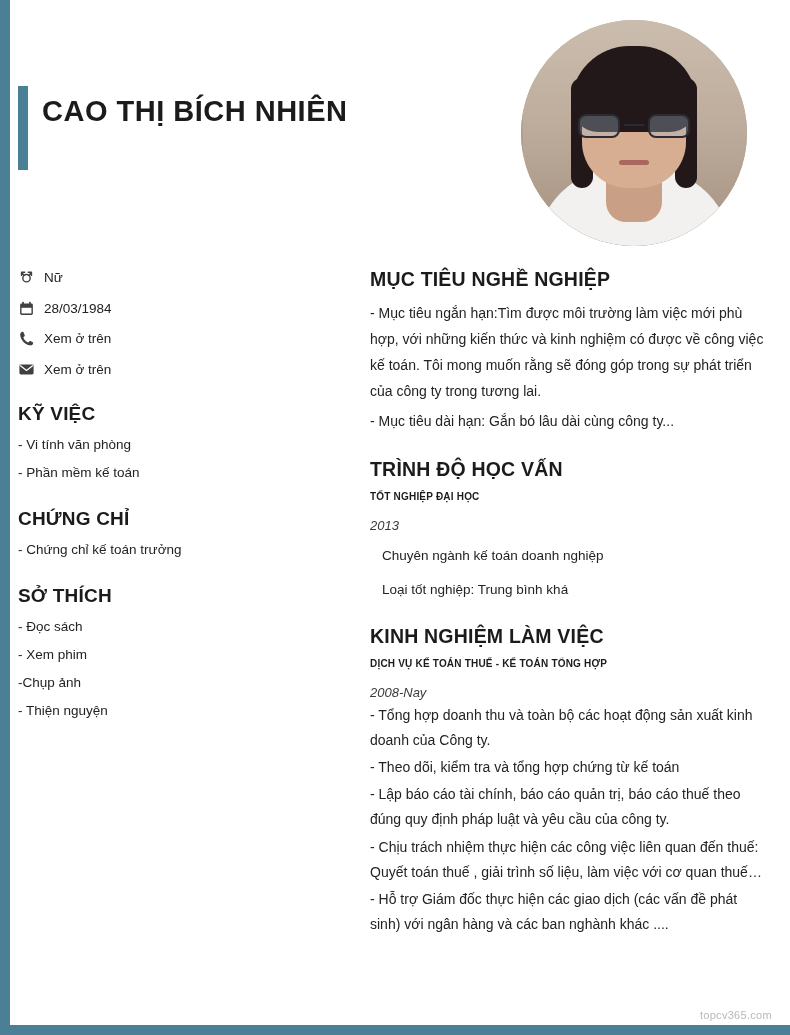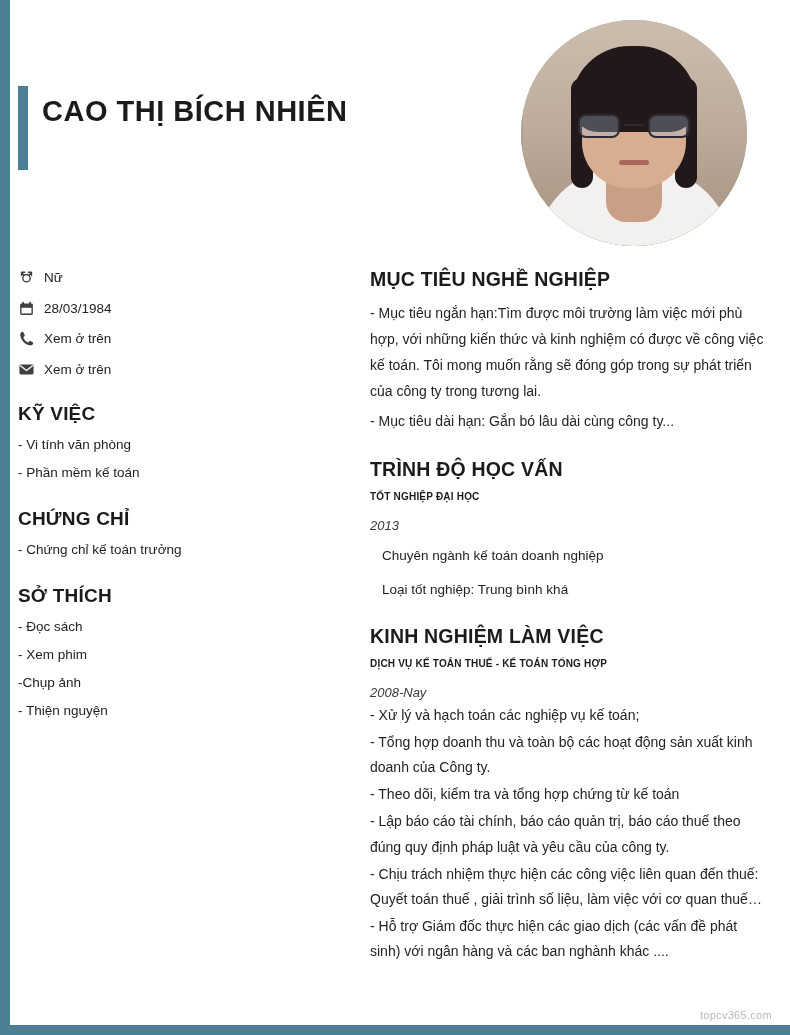--- a/index.html
+++ b/index.html
@@ -353,21 +353,20 @@
 
     <h2 class="sec">TRÌNH ĐỘ HỌC VẤN</h2>
     <p class="job-title">TỐT NGHIỆP ĐẠI HỌC</p>
     <p class="job-date">2013</p>
     <p class="edu-line">Chuyên ngành kế toán doanh nghiệp</p>
     <p class="edu-line">Loại tốt nghiệp: Trung bình khá</p>
 
     <h2 class="sec">KINH NGHIỆM LÀM VIỆC</h2>
     <p class="job-title">DỊCH VỤ KẾ TOÁN THUẾ - KẾ TOÁN TỔNG HỢP</p>
     <p class="job-date">2008-Nay</p>
-    <p class="exp-line">- Xử lý và hạch toán các nghiệp vụ kế toán;</p>
     <p class="exp-line">- Tổng hợp doanh thu và toàn bộ các hoạt động sản xuất kinh doanh của Công ty.</p>
     <p class="exp-line">- Theo dõi, kiểm tra và tổng hợp chứng từ kế toán</p>
     <p class="exp-line">- Lập báo cáo tài chính, báo cáo quản trị, báo cáo thuế theo đúng quy định pháp luật và yêu cầu của công ty.</p>
     <p class="exp-line">- Chịu trách nhiệm thực hiện các công việc liên quan đến thuế: Quyết toán thuế , giải trình số liệu, làm việc với cơ quan thuế…</p>
     <p class="exp-line">- Hỗ trợ Giám đốc thực hiện các giao dịch (các vấn đề phát sinh) với ngân hàng và các ban nghành khác ....</p>
   </div>
 </div>
 
 <div class="watermark">topcv365.com</div>
 

